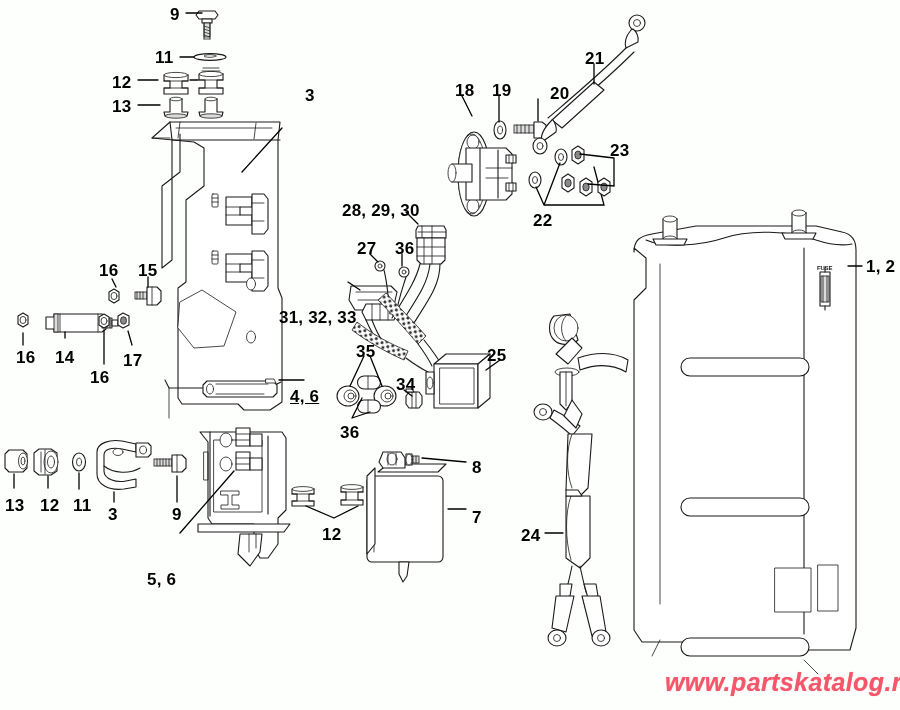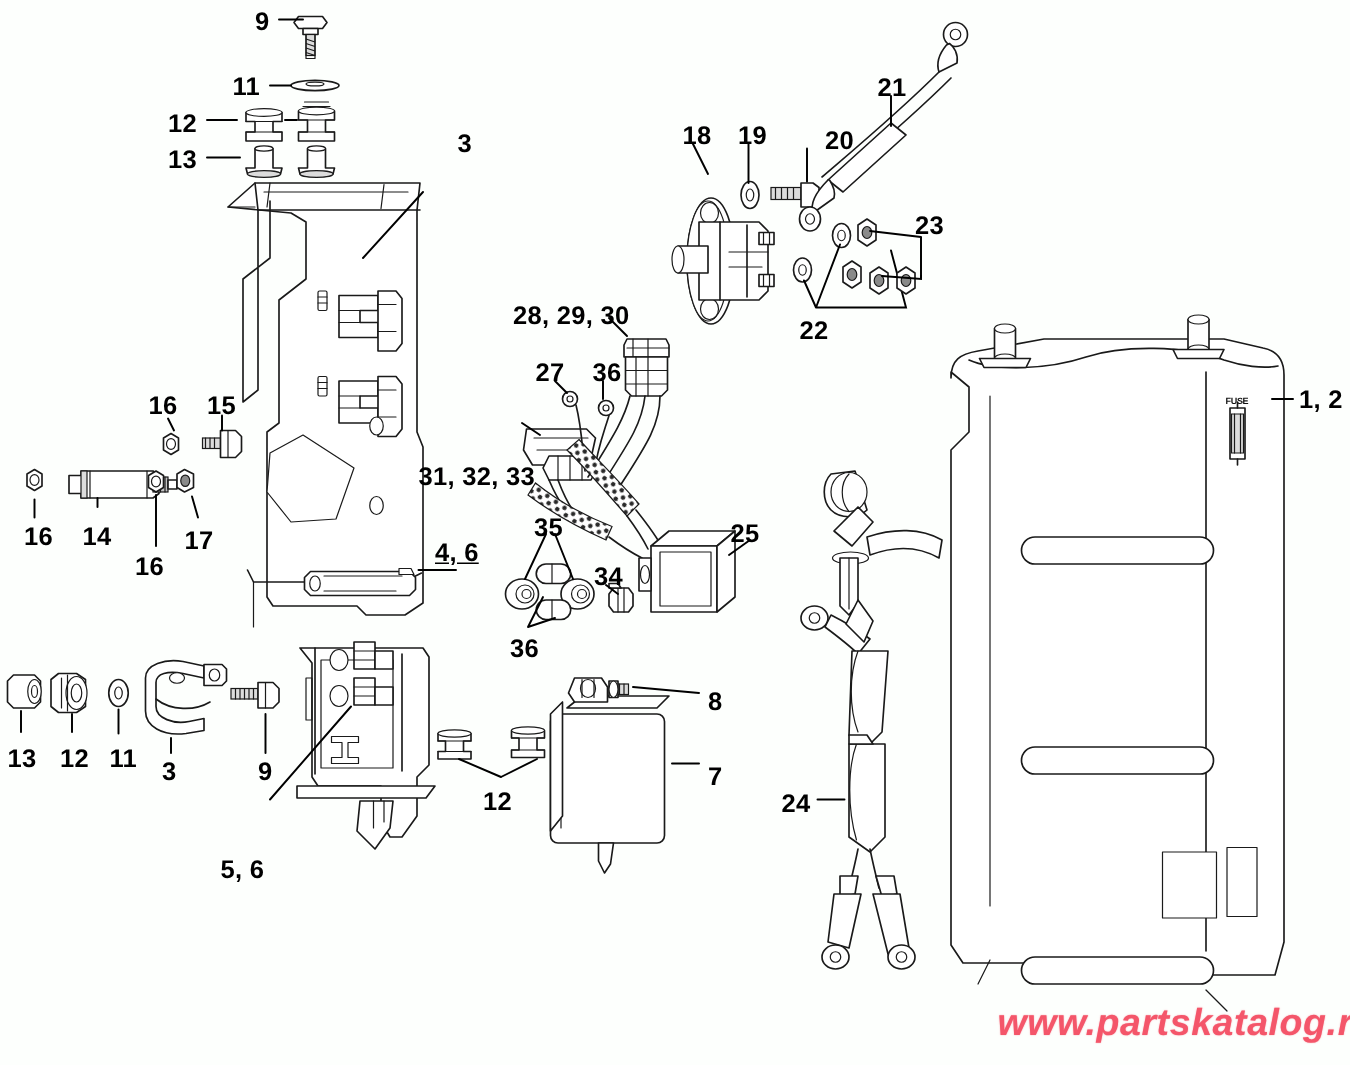--- a/index.html
+++ b/index.html
@@ -533,21 +533,21 @@
       <div class="callout" style="left: 342px; top: 202px;">28, 29, 30</div>
       <div class="callout" style="left: 357px; top: 240px;">27</div>
       <div class="callout" style="left: 395px; top: 240px;">36</div>
       <div class="callout" style="left: 279px; top: 269px; margin-top: 40px;">31, 32, 33</div>
       <div class="callout" style="left: 99px; top: 262px;">16</div>
       <div class="callout" style="left: 138px; top: 262px;">15</div>
       <div class="callout" style="left: 16px; top: 349px;">16</div>
       <div class="callout" style="left: 55px; top: 349px;">14</div>
       <div class="callout" style="left: 90px; top: 369px;">16</div>
       <div class="callout" style="left: 123px; top: 352px;">17</div>
-      <div class="callout" style="left: 290px; top: 360px; text-decoration: underline;">4, 6</div>
+      <div class="callout" style="left: 290px; top: 388px; text-decoration: underline;">4, 6</div>
       <div class="callout" style="left: 356px; top: 343px;">35</div>
       <div class="callout" style="left: 396px; top: 376px;">34</div>
       <div class="callout" style="left: 340px; top: 424px;">36</div>
       <div class="callout" style="left: 487px; top: 347px;">25</div>
       <div class="callout" style="left: 866px; top: 258px;">1, 2</div>
       <div class="callout" style="left: 5px; top: 497px;">13</div>
       <div class="callout" style="left: 40px; top: 497px;">12</div>
       <div class="callout" style="left: 73px; top: 497px;">11</div>
       <div class="callout" style="left: 108px; top: 506px;">3</div>
       <div class="callout" style="left: 172px; top: 506px;">9</div>

